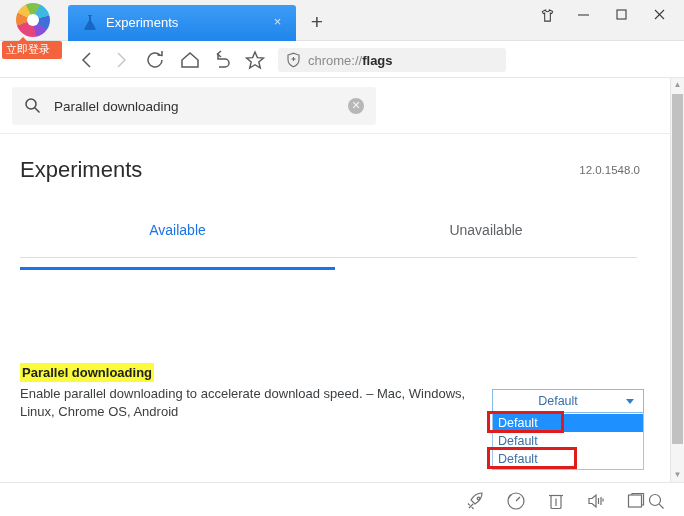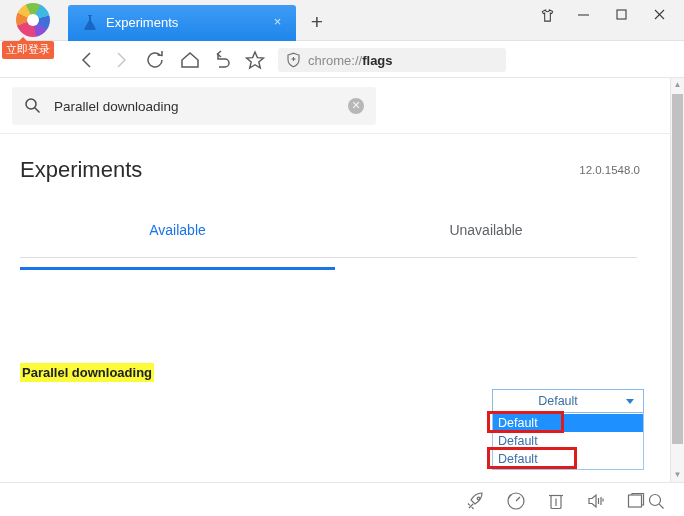--- a/index.html
+++ b/index.html
@@ -34,21 +34,21 @@
         #e8447c 330deg 360deg);
   }
   .logo-circle::after {
     content: ""; position: absolute; left: 11px; top: 11px;
     width: 12px; height: 12px; border-radius: 50%; background: #fff;
   }
   .login-badge {
     position: absolute; left: 2px; top: 41px; z-index: 20;
     background: #f4643c; color: #fff;
     font-size: 11px; line-height: 15px;
-    padding: 1px 4px 2px 4px; border-radius: 2px;
+    padding: 1px 12px 2px 4px; border-radius: 2px;
     white-space: nowrap;
     font-family: "DejaVu Sans", sans-serif;
   }
   .login-badge::before {
     content: ""; position: absolute; left: 17px; top: -4px;
     border-left: 4px solid transparent; border-right: 4px solid transparent;
     border-bottom: 4px solid #f4643c;
   }
 
   .tab {
@@ -399,20 +399,21 @@
     <div class="page-title">Experiments</div>
     <div class="version">12.0.1548.0</div>
   </div>
 
   <div class="tabs-row">
     <div class="ptab active">Available</div>
     <div class="ptab inactive">Unavailable</div>
   </div>
 
   <div class="flag-title">Parallel downloading</div>
+  <div class="flag-desc">Enable parallel downloading to accelerate download speed. – Mac, Windows, Linux, Chrome OS, Android</div>
 
   <div class="select-box">
     <span class="select-label">Default</span>
     <span class="select-arrow"></span>
   </div>
 
   <div class="dropdown">
     <div class="dd-item sel" style="top:1px">Default</div>
     <div class="dd-item" style="top:19px">Default</div>
     <div class="dd-item" style="top:37px">Default</div>

